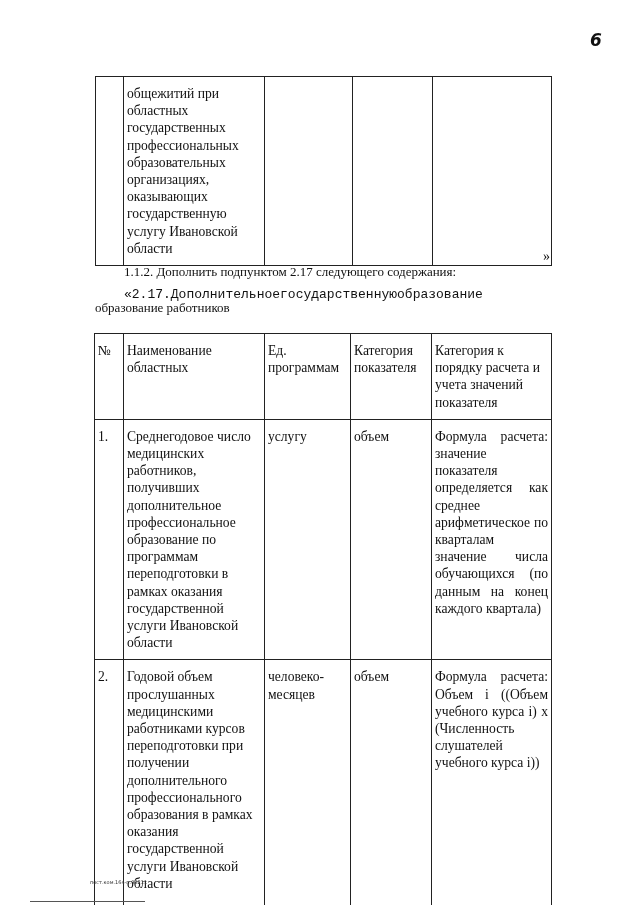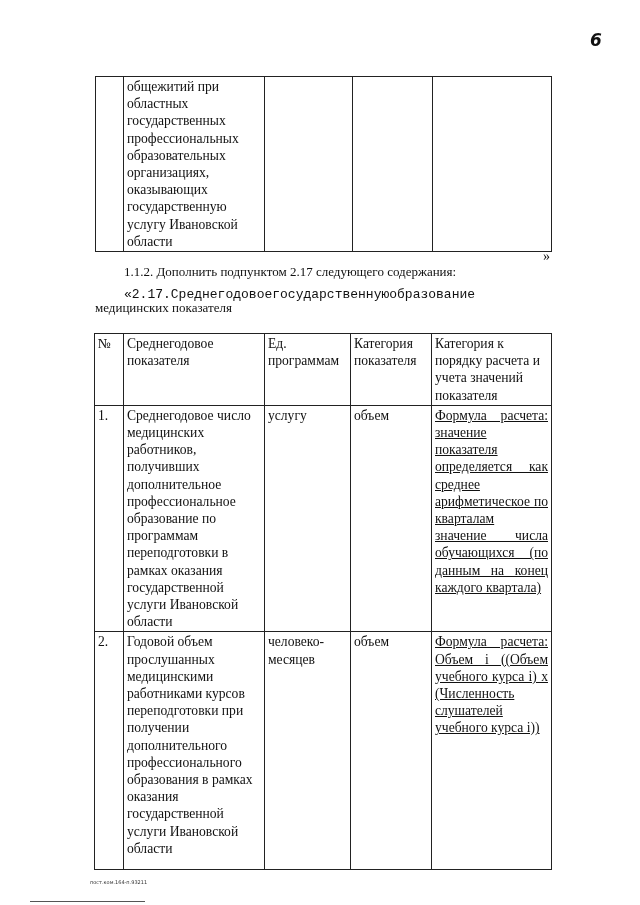--- a/index.html
+++ b/index.html
@@ -1,29 +1,29 @@
 <!DOCTYPE html>
 <html><head>
   <meta charset="utf-8">
   <style>
     html, body { margin: 0; padding: 0; background: #ffffff; }
     body { width: 640px; height: 905px; position: relative; overflow: hidden;
            font-family: "Liberation Serif", "DejaVu Serif", serif; color: #111; }
     .page-number { position: absolute; left: 590px; top: 30px; font-size: 17px; font-weight: bold;
                    font-style: italic; font-family: "DejaVu Sans", sans-serif; }
     table { border-collapse: collapse; position: absolute; table-layout: fixed; }
-    td, th { border: 1px solid #222; vertical-align: top; padding: 1px 3px; font-weight: normal;
+    td, th { border: 1px solid #222; vertical-align: top; padding: 8px 3px; font-weight: normal;
              text-align: left; font-size: 13.6px; line-height: 17.2px; }
     .top-table { left: 95px; top: 76px; width: 456px; }
     .top-table td { height: 170px; }
     .main-table { left: 94px; top: 333px; width: 457px; }
     .main-table thead th { height: 64px; }
     .row1 td { height: 218px; }
     .row2 td { height: 235px; }
-    .just { text-align: justify; text-align-last: left; text-decoration: underline; }
+    .just { text-align: justify; text-align-last: left; }
     .closing-quote { position: absolute; left: 543px; top: 249px; font-size: 14px; }
     .para { position: absolute; font-size: 13px; line-height: 18px; }
     .p1 { left: 124px; top: 263px; }
     .p2 { left: 124px; top: 286px; width: 428px; display: flex; justify-content: flex-start; font-family: Liberation Mono, monospace; }
     .p3 { left: 95px; top: 299px; }
     .footer-code { position: absolute; left: 90px; top: 879px; font-size: 5px;
                    font-family: "DejaVu Sans", sans-serif; color: #333; }
     .footer-rule { position: absolute; left: 30px; top: 901px; width: 115px; height: 1px; background: #555; }
   </style>
 </head>
@@ -48,38 +48,38 @@
     <td></td>
   </tr>
 </tbody>
   </table>
 
 <div class="closing-quote">»</div>
 
 <div class="para p1">1.1.2. Дополнить подпунктом 2.17 следующего содержания:</div>
 <div class="para p2">
   <span>«2.17.</span>
-  <span>Среднегодовое</span>
+  <span>Дополнительное</span>
   <span>государственную</span>
   <span>образование</span>
 </div>
-<div class="para p3">медицинских показателя</div>
+<div class="para p3">образование работников</div>
 
 <table class="main-table">
   <colgroup>
     <col style="width:29px">
       <col style="width:141px">
       <col style="width:86px">
       <col style="width:81px">
       <col style="width:120px">
   </colgroup>
   <thead>
     <tr>
       <th>№</th>
-      <th>Среднегодовое показателя</th>
+      <th>Наименование областных</th>
       <th>Ед. программам</th>
       <th>Категория показателя</th>
       <th>Категория к порядку расчета и учета значений показателя</th>
     </tr>
   </thead>
   <tbody>
     <tr class="row1">
       <td>1.</td>
       <td>Среднегодовое число медицинских работников, получивших дополнительное профессиональное образование по программам переподготовки в рамках оказания государственной услуги Ивановской области</td>
       <td>услугу</td>

